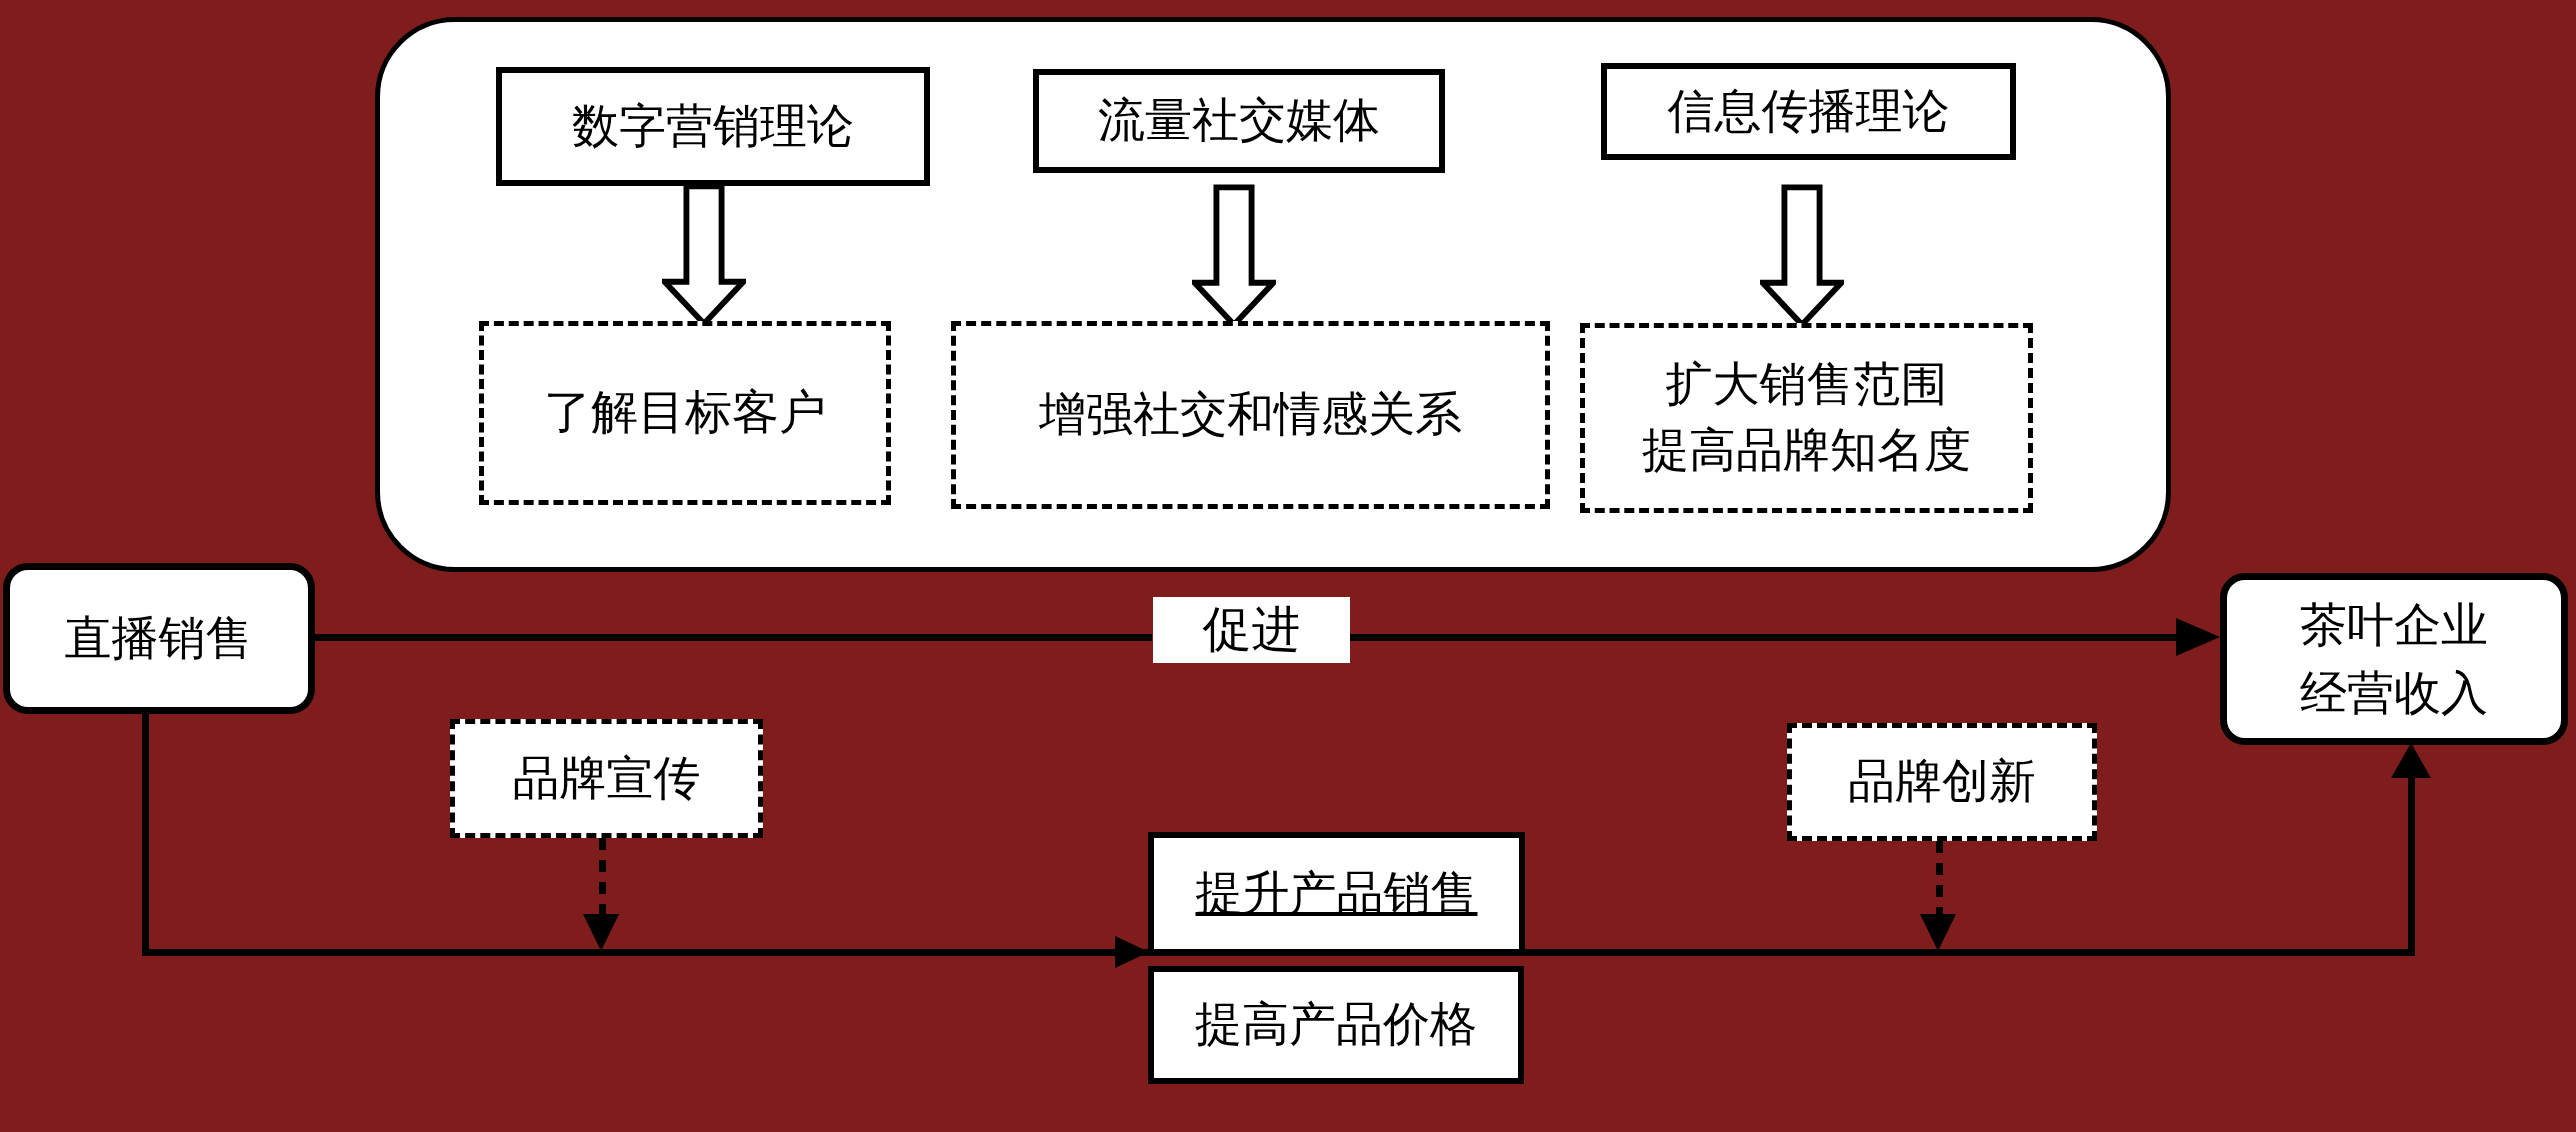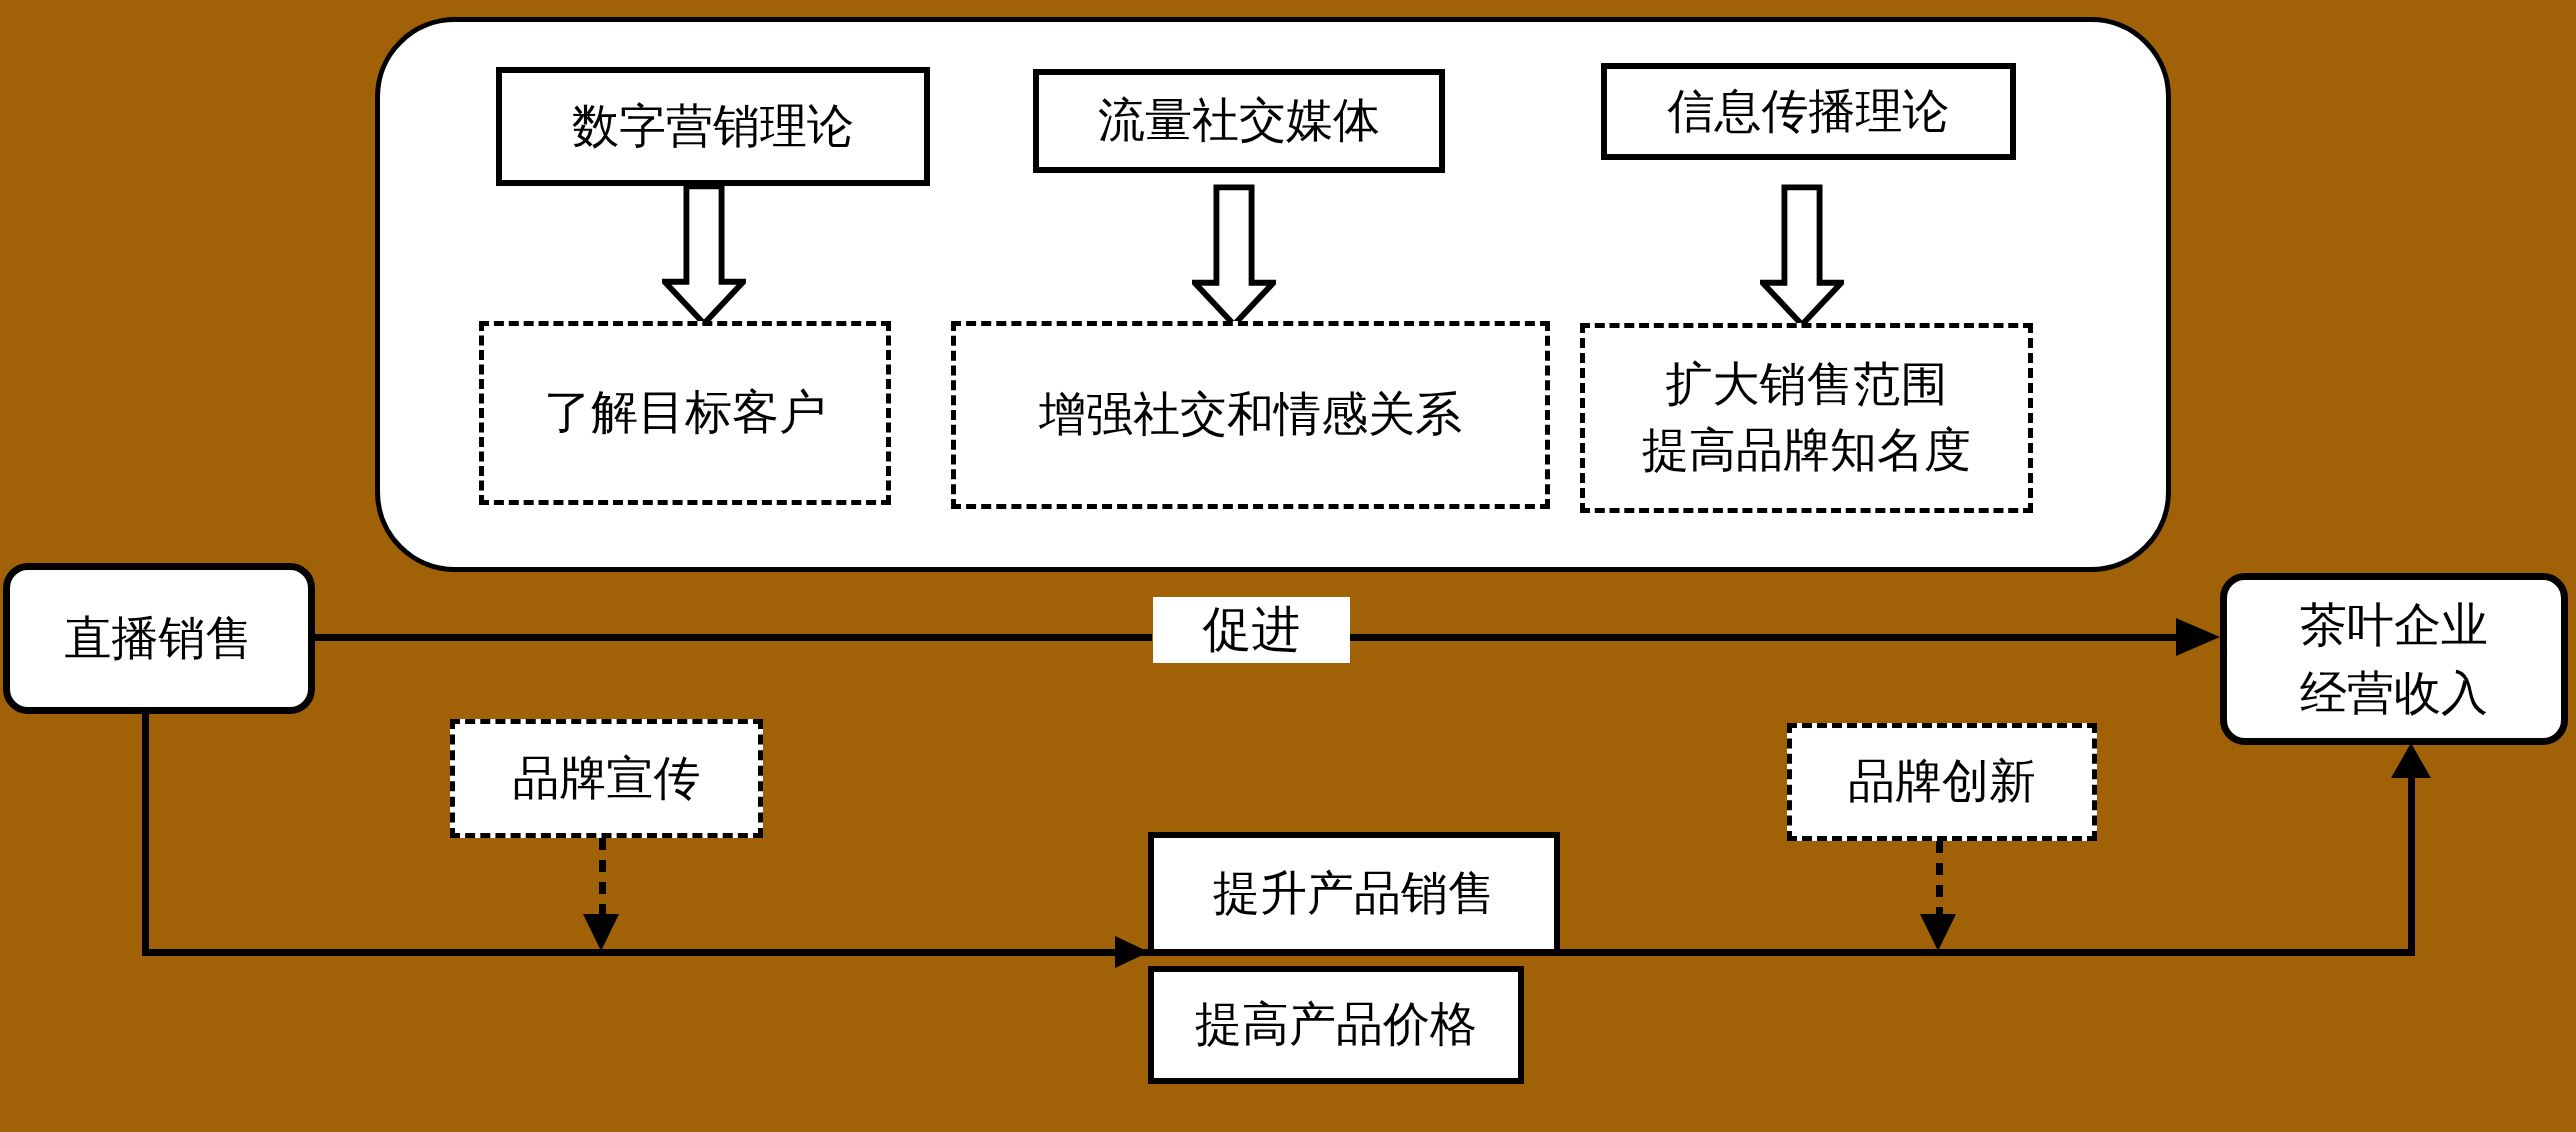--- a/index.html
+++ b/index.html
@@ -1,17 +1,17 @@
 <!DOCTYPE html>
 <html style="font-size:13.4px"><head>
 <meta charset="utf-8">
 <style>
   html,body { margin:0; padding:0; background:#ffffff; }
   .canvas {
-    position:relative; width:2576px; height:1133px; background:#a16207;
+    position:relative; width:2576px; height:1133px; background:#7f1d1d;
     font-family:"Liberation Serif","DejaVu Serif",serif; color:#000;
     overflow:hidden;
   }
   .box {
     position:absolute; box-sizing:border-box; background:#ffffff;
     display:flex; align-items:center; justify-content:center;
     text-align:center; font-size:47px; line-height:1.4; white-space:pre-line;
   }
   .solid  { border:6.7px solid #000; }
   .dashed { border:5.9px dashed #000; }
@@ -36,21 +36,21 @@
   .block-arrow { position:absolute; width:84px; height:144px; }
   #ha1 { left:662px;  top:183px; }
   #ha2 { left:1192px; top:184px; }
   #ha3 { left:1760px; top:184px; }
 
   
   #live { left:2.5px;    top:563px; width:312px; height:151px; }
   #tea  { left:2220px; top:573px; width:348px; height:172px; line-height:1.45; }
 
   
-  #salesA { left:1148px; top:832px;  width:412px; height:123px; }
+  #salesA { left:1148px; top:832px;  width:377px; height:123px;text-decoration:underline; }
   #salesB { left:1148px; top:966px; width:376px; height:118px; }
 
   
   #promo { left:450px;  top:719px; width:313px; height:119px; }
   #innov { left:1787px; top:723px; width:310px; height:118px; }
 
   
   .hline,.vline { position:absolute; background:#000; }
   #main-l   { left:314px;  top:634px;  width:838px; height:6.7px; }
   #main-r   { left:1350px; top:634px;  width:830px;  height:6.7px; }

